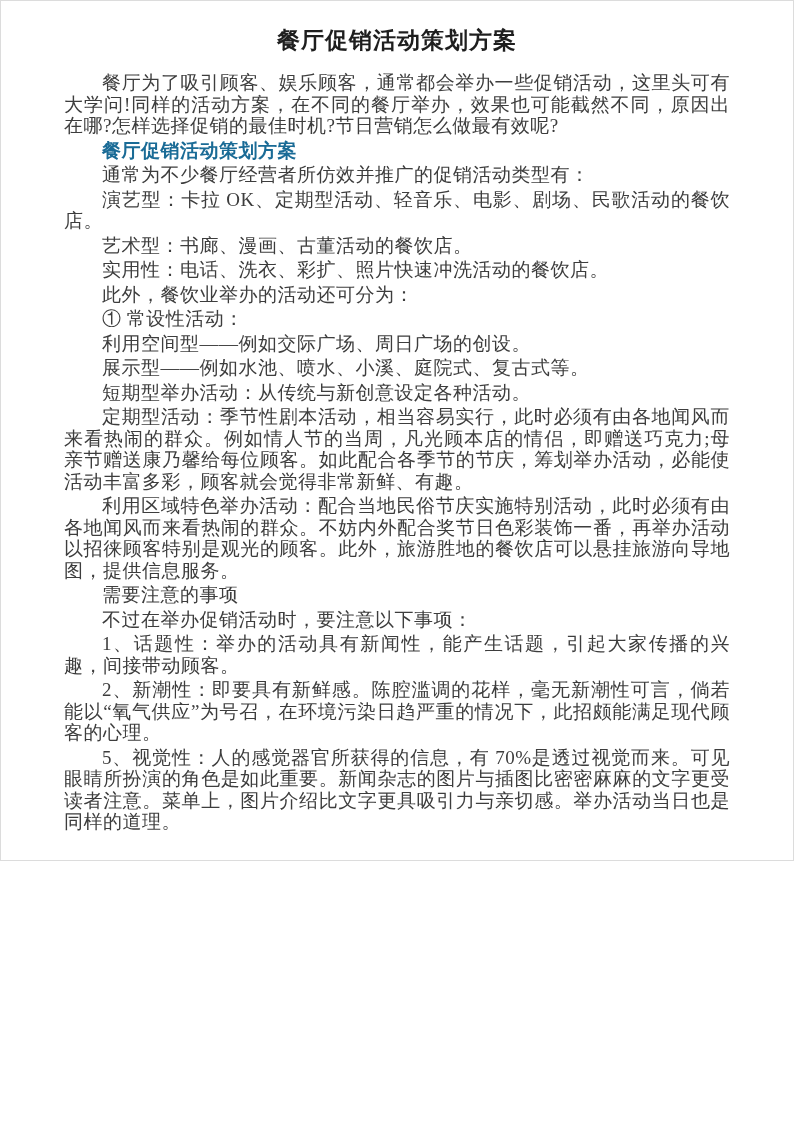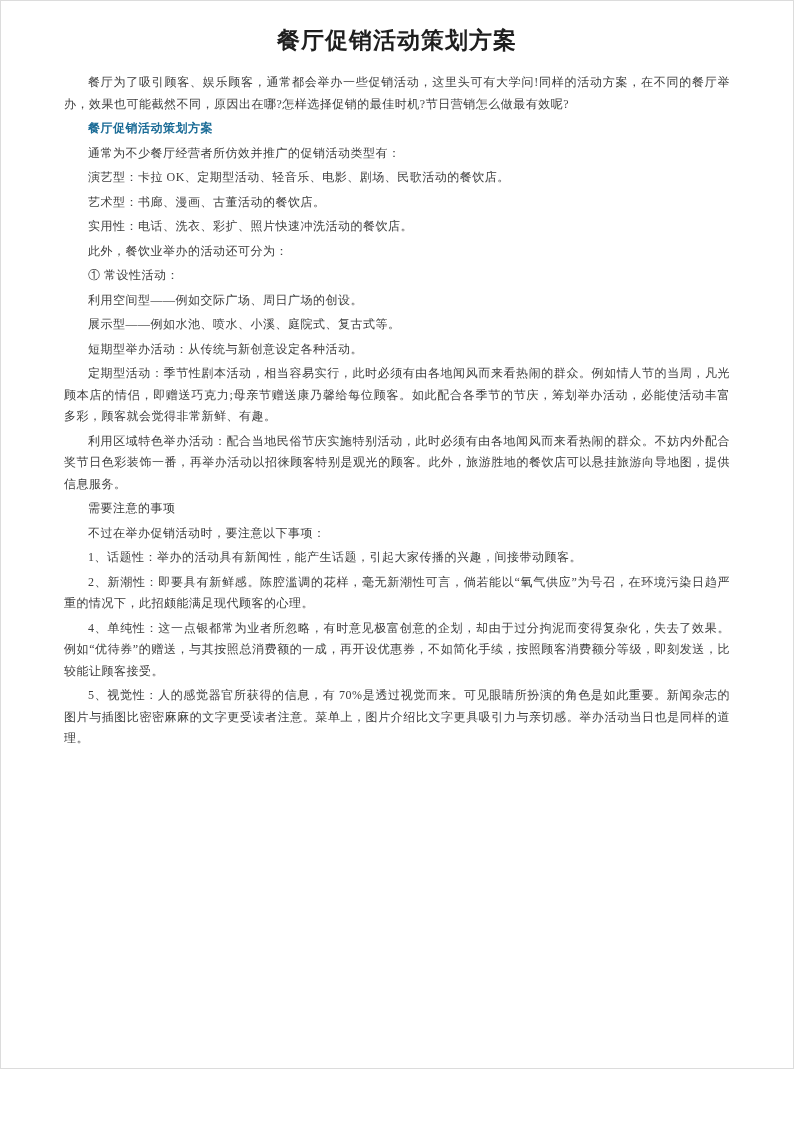--- a/index.html
+++ b/index.html
@@ -3,42 +3,42 @@
 <meta charset="utf-8">
 <style>
   html, body {
     margin: 0;
     padding: 0;
     background: #ffffff;
   }
   .page {
     position: relative;
     width: 794px;
-    height: 1069px;
+    height: 861px;
     box-sizing: border-box;
     margin: 0;
     background: #ffffff;
     border: 1px solid #dcdcdc;
     padding: 24px 63px 0 63px;
     overflow: hidden;
     font-family: "Liberation Serif", "DejaVu Serif", serif;
   }
   .doc-title {
     margin: 0 0 16px 0;
     text-align: center;
     font-family: "DejaVu Sans", "Liberation Sans", sans-serif;
     font-size: 23px;
     font-weight: 700;
     letter-spacing: 1px;
     color: #1e1e1e;
     line-height: 1.35;
   }
   .doc-body p {
     margin: 3px 0;
-    font-size: 12px;
+    font-size: 19px;
     line-height: 21.5px;
     color: #3d3d3d;
     text-indent: 2em;
     text-align: justify;
     letter-spacing: 0.5px;
   }
   .doc-body p.heading-blue {
     color: var(--heading-blue, #1a6b96);
     font-weight: 700;
   }
@@ -61,16 +61,15 @@
       <p>① 常设性活动：</p>
       <p>利用空间型——例如交际广场、周日广场的创设。</p>
       <p>展示型——例如水池、喷水、小溪、庭院式、复古式等。</p>
       <p>短期型举办活动：从传统与新创意设定各种活动。</p>
       <p>定期型活动：季节性剧本活动，相当容易实行，此时必须有由各地闻风而来看热闹的群众。例如情人节的当周，凡光顾本店的情侣，即赠送巧克力;母亲节赠送康乃馨给每位顾客。如此配合各季节的节庆，筹划举办活动，必能使活动丰富多彩，顾客就会觉得非常新鲜、有趣。</p>
       <p>利用区域特色举办活动：配合当地民俗节庆实施特别活动，此时必须有由各地闻风而来看热闹的群众。不妨内外配合奖节日色彩装饰一番，再举办活动以招徕顾客特别是观光的顾客。此外，旅游胜地的餐饮店可以悬挂旅游向导地图，提供信息服务。</p>
       <p>需要注意的事项</p>
       <p>不过在举办促销活动时，要注意以下事项：</p>
       <p>1、话题性：举办的活动具有新闻性，能产生话题，引起大家传播的兴趣，间接带动顾客。</p>
       <p>2、新潮性：即要具有新鲜感。陈腔滥调的花样，毫无新潮性可言，倘若能以“氧气供应”为号召，在环境污染日趋严重的情况下，此招颇能满足现代顾客的心理。</p>
-      <p>4、单纯性：这一点银都常为业者所忽略，有时意见极富创意的企划，却由于过分拘泥而变得复杂化，失去了效果。例如“优待券”的赠送，与其按照总消费额的一成，再开设优惠券，不如简化手续，按照顾客消费额分等级，即刻发送，比较能让顾客接受。</p>
       <p>5、视觉性：人的感觉器官所获得的信息，有 70%是透过视觉而来。可见眼睛所扮演的角色是如此重要。新闻杂志的图片与插图比密密麻麻的文字更受读者注意。菜单上，图片介绍比文字更具吸引力与亲切感。举办活动当日也是同样的道理。</p>
     </div>
 </div>
 
 </body></html>

